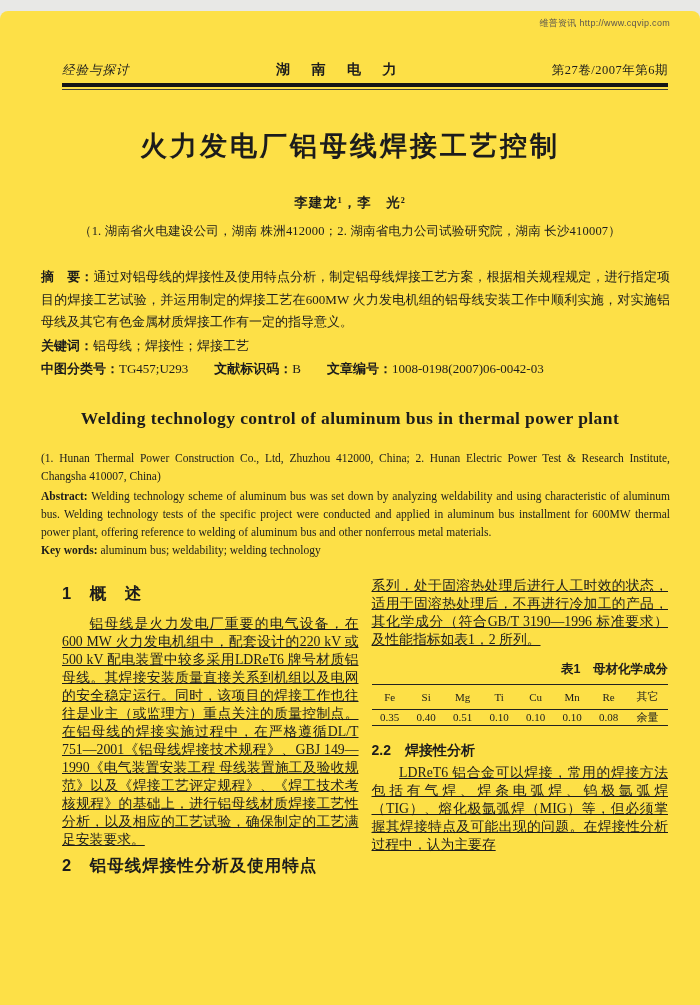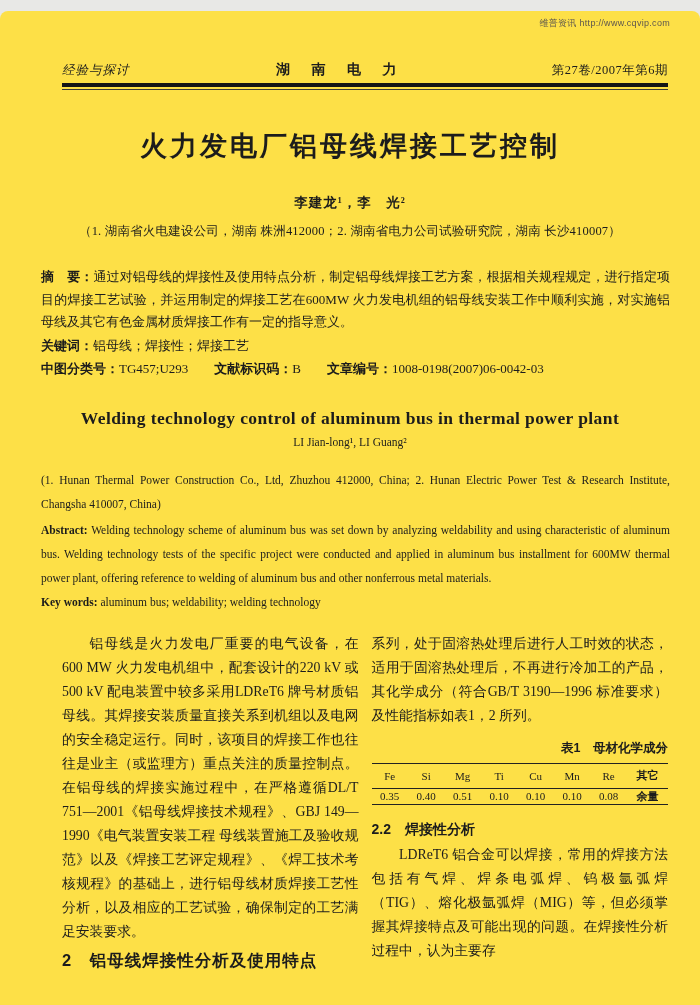--- a/index.html
+++ b/index.html
@@ -48,55 +48,55 @@
   .meta-line{margin-top:1px;}
   .meta-line .lbl{font-weight:bold;}
   .meta-gap{display:inline-block;width:26px;}
   .en-title{
     margin:27px 20px 0 20px;text-align:center;
     font-size:17.5px;font-weight:bold;letter-spacing:.4px;
   }
   .en-authors{margin-top:7px;text-align:center;font-size:11.5px;}
   .en-block{
     margin:20px 30px 0 41px;
-    font-size:11.5px;line-height:24px;text-align:justify;
+    font-size:11.5px;line-height:18px;text-align:justify;
   }
   .en-block .lbl{font-weight:bold;}
   .en-affil{margin-bottom:2px;}
   .columns{
     display:flex;gap:13px;
     margin:18px 32px 0 62px;
     height:402px;
   }
   .col{width:297px;box-sizing:border-box;}
   .col-left{display:flex;flex-direction:column;}
   .sec-h1{font-size:16.5px;font-weight:bold;margin:6px 0 10px 0;letter-spacing:1px;font-family:"Liberation Sans","DejaVu Sans",sans-serif;}
   .sec-h2{font-size:14px;font-weight:bold;margin:10px 0 4px 0;font-family:"Liberation Sans","DejaVu Sans",sans-serif;}
   .body-para{
-    font-size:13.8px;line-height:24px;text-align:justify;margin:0;
+    font-size:13.8px;line-height:18px;text-align:justify;margin:0;text-decoration:underline;
   }
   .indent{text-indent:2em;}
   .tbl-block{margin-top:12px;}
   .tbl-caption{
     position:relative;text-align:right;
     font-size:12.5px;font-weight:bold;margin-bottom:6px;
     font-family:"Liberation Sans","DejaVu Sans",sans-serif;
   }
   .tbl-unit{position:absolute;right:2px;top:1px;font-weight:normal;font-size:11px;font-family:"Liberation Serif","DejaVu Serif",serif;}
   table.data{
     width:100%;border-collapse:collapse;
     border-top:1.6px solid #222;border-bottom:1.6px solid #222;
     font-size:11px;
   }
   table.data th{
     font-weight:normal;padding:4.5px 1px;text-align:center;
     border-bottom:1px solid #222;white-space:nowrap;
   }
   table.data td{padding:0 1px;text-align:center;white-space:nowrap;}
-  table.data .zh-b{font-weight:bold;}
+  table.data .zh-b{font-weight:normal;}
 </style>
 </head>
 <body>
 
 <div class="page">
 
   <div class="watermark">维普资讯 http://www.cqvip.com</div>
 
   <div class="journal-header">
     <span class="jh-section">经验与探讨</span>
@@ -112,31 +112,31 @@
   <div class="art-authors">李建龙¹，李　光²</div>
   <div class="art-affil">（1. 湖南省火电建设公司，湖南 株洲412000；2. 湖南省电力公司试验研究院，湖南 长沙410007）</div>
 
   <div class="abstract-block">
     <div><span class="lbl">摘　要：</span><span>通过对铝母线的焊接性及使用特点分析，制定铝母线焊接工艺方案，根据相关规程规定，进行指定项目的焊接工艺试验，并运用制定的焊接工艺在600MW 火力发电机组的铝母线安装工作中顺利实施，对实施铝母线及其它有色金属材质焊接工作有一定的指导意义。</span></div>
     <div class="meta-line"><span class="lbl">关键词：</span><span>铝母线；焊接性；焊接工艺</span></div>
     <div class="meta-line"><span class="lbl">中图分类号：</span><span>TG457;U293</span><span class="meta-gap"></span><span class="lbl">文献标识码：</span><span>B</span><span class="meta-gap"></span><span class="lbl">文章编号：</span><span>1008-0198(2007)06-0042-03</span></div>
   </div>
 
   <div class="en-title">Welding technology control of aluminum bus in thermal power plant</div>
-  <div class="en-authors">LI Jian-long¹, LI Guang²</div>
 
   <div class="en-block">
     <div class="en-affil">(1. Hunan Thermal Power Construction Co., Ltd, Zhuzhou 412000, China; 2. Hunan Electric Power Test &amp; Research Institute, Changsha 410007, China)</div>
     <div><span class="lbl">Abstract:</span> <span>Welding technology scheme of aluminum bus was set down by analyzing weldability and using characteristic of aluminum bus. Welding technology tests of the specific project were conducted and applied in aluminum bus installment for 600MW thermal power plant, offering reference to welding of aluminum bus and other nonferrous metal materials.</span></div>
     <div><span class="lbl">Key words:</span> <span>aluminum bus; weldability; welding technology</span></div>
   </div>
 
   <div class="columns">
 
     <div class="col col-left">
+      <div class="sec-h1">1　概　述</div>
       <p class="body-para indent">铝母线是火力发电厂重要的电气设备，在600 MW 火力发电机组中，配套设计的220 kV 或500 kV 配电装置中较多采用LDReT6 牌号材质铝母线。其焊接安装质量直接关系到机组以及电网的安全稳定运行。同时，该项目的焊接工作也往往是业主（或监理方）重点关注的质量控制点。在铝母线的焊接实施过程中，在严格遵循DL/T 751—2001《铝母线焊接技术规程》、GBJ 149—1990《电气装置安装工程 母线装置施工及验收规范》以及《焊接工艺评定规程》、《焊工技术考核规程》的基础上，进行铝母线材质焊接工艺性分析，以及相应的工艺试验，确保制定的工艺满足安装要求。</p>
       <div class="sec-h1">2　铝母线焊接性分析及使用特点</div>
 
     </div>
 
     <div class="col col-right">
       <p class="body-para">系列，处于固溶热处理后进行人工时效的状态，适用于固溶热处理后，不再进行冷加工的产品，其化学成分（符合GB/T 3190—1996 标准要求）及性能指标如表1，2 所列。</p>
 
       <div class="tbl-block">
         <div class="tbl-caption"><span>表1　母材化学成分</span><span class="tbl-unit">%</span></div>

